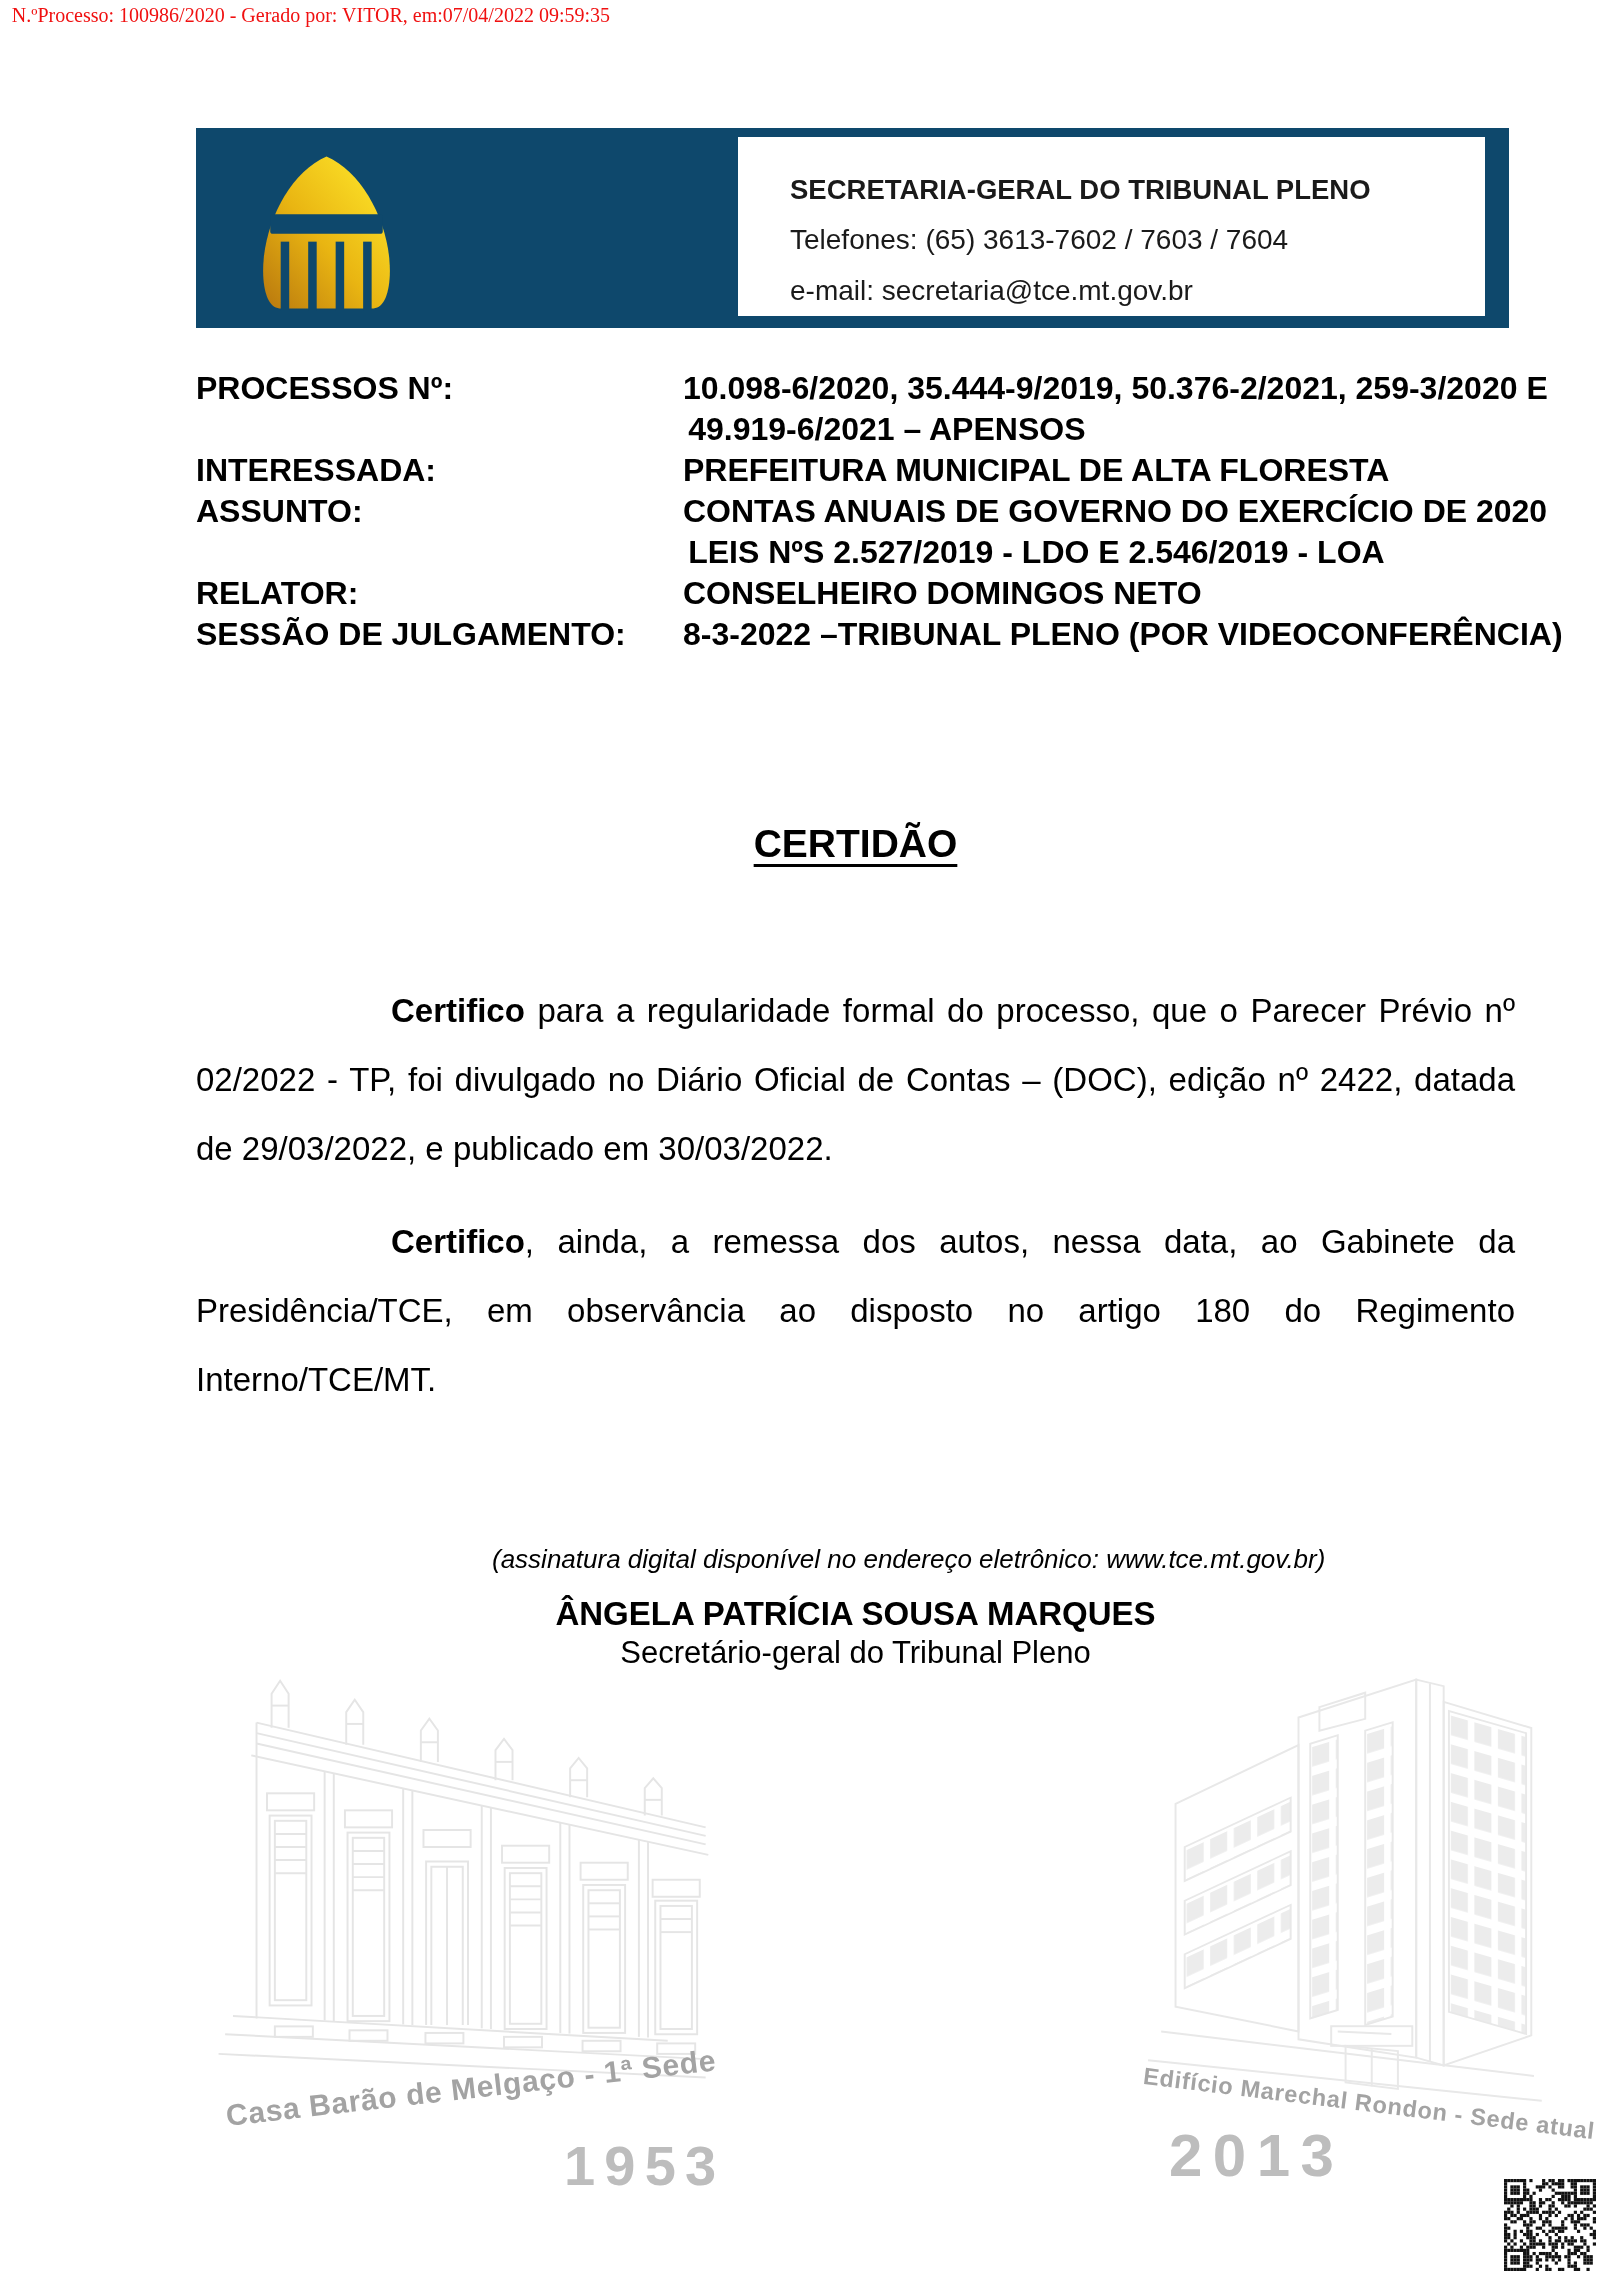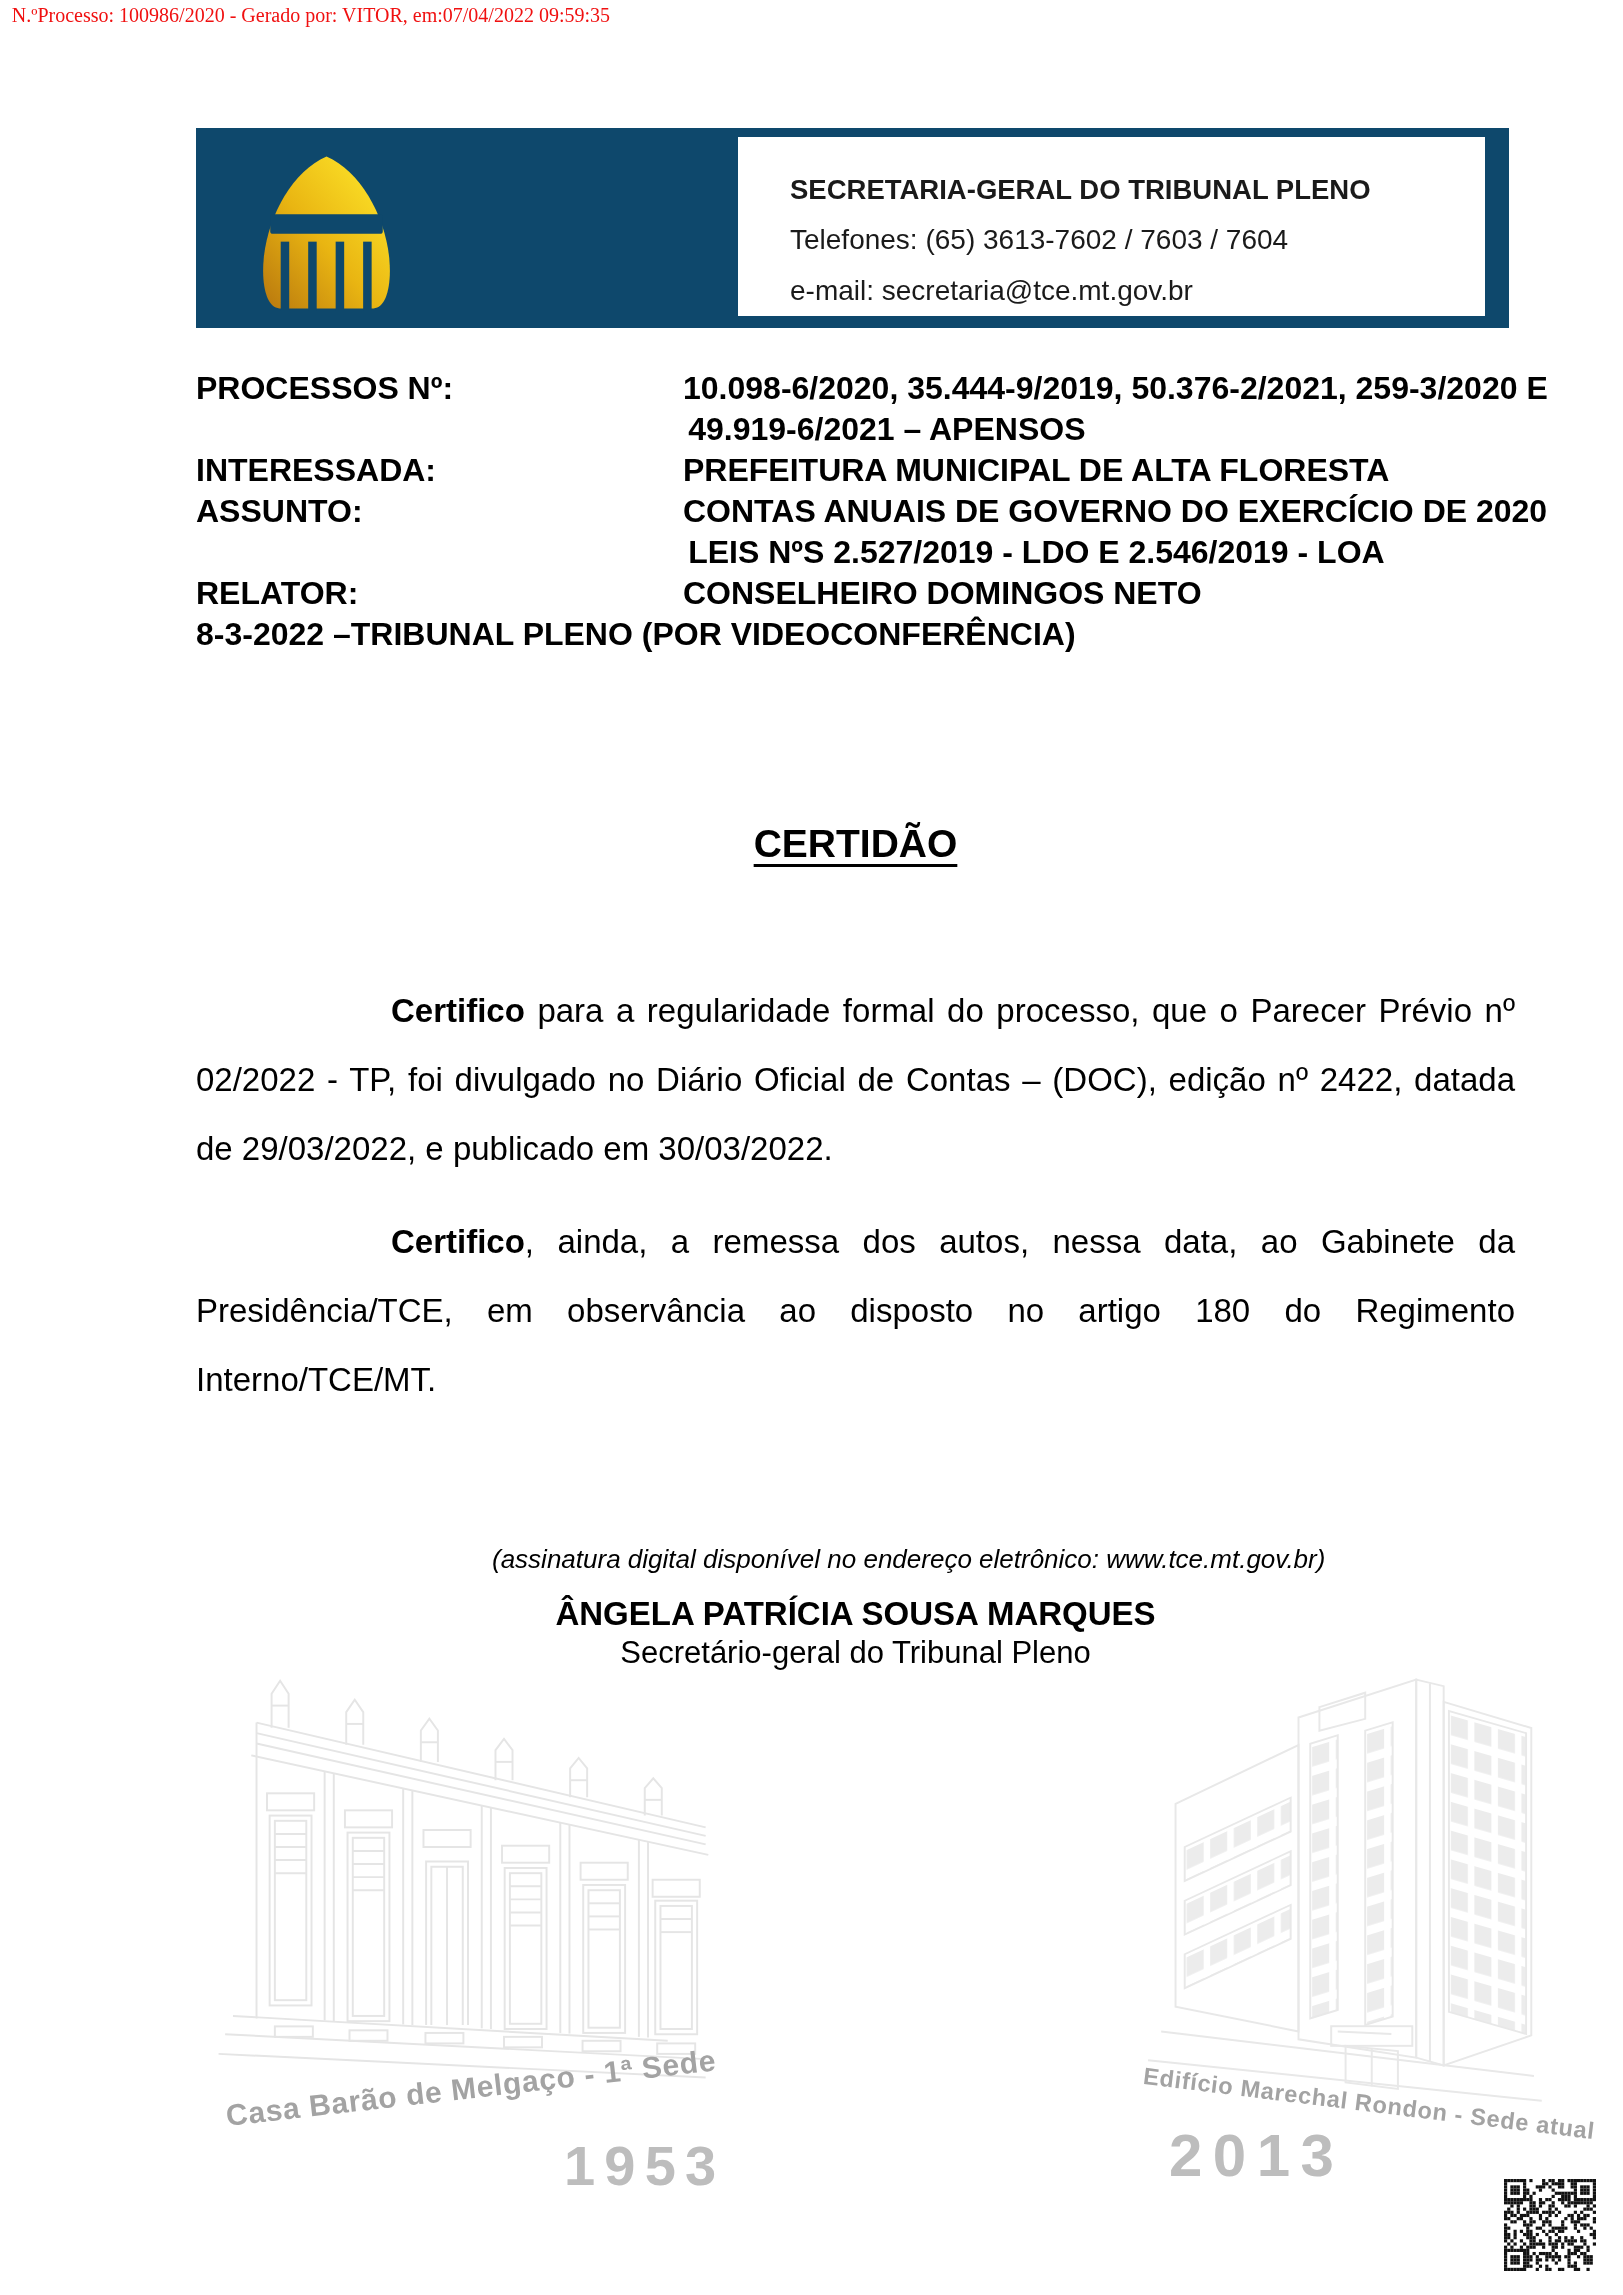--- a/index.html
+++ b/index.html
@@ -115,20 +115,21 @@
     </div>
     <div class="process-row cont">
       <span class="plabel"></span>
       <span class="pvalue">LEIS NºS 2.527/2019 - LDO E 2.546/2019 - LOA</span>
     </div>
     <div class="process-row">
       <span class="plabel">RELATOR:</span>
       <span class="pvalue">CONSELHEIRO DOMINGOS NETO</span>
     </div>
     <div class="process-row">
+      <span class="plabel">SESSÃO DE JULGAMENTO:</span>
       <span class="pvalue">8-3-2022 –TRIBUNAL PLENO (POR VIDEOCONFERÊNCIA)</span>
     </div>
   </div>
 
   <div id="doc-title">
     <span>CERTIDÃO</span>
   </div>
 
   <div id="body-text">
     <p><span class="lead">Certifico</span><span> para a regularidade formal do processo, que o Parecer Prévio nº 02/2022 - TP, foi divulgado no Diário Oficial de Contas – (DOC), edição nº 2422, datada de 29/03/2022, e publicado em 30/03/2022.</span></p>

